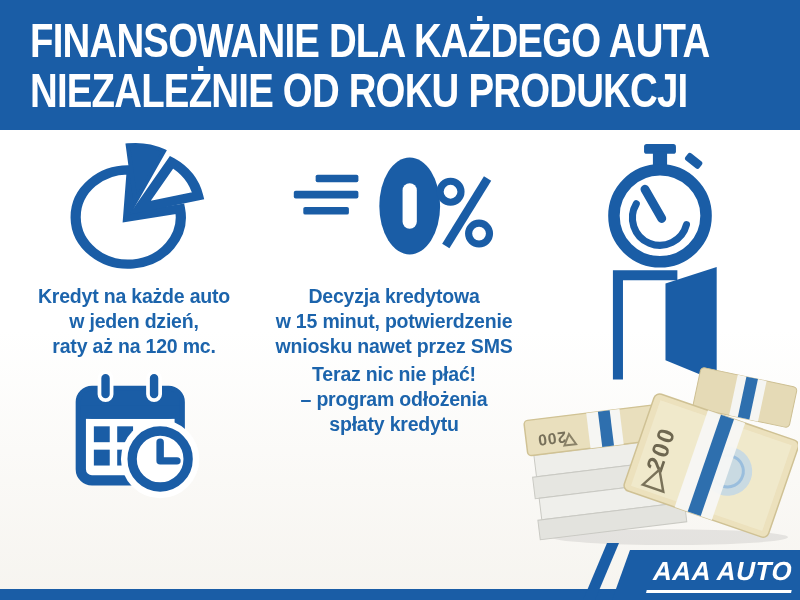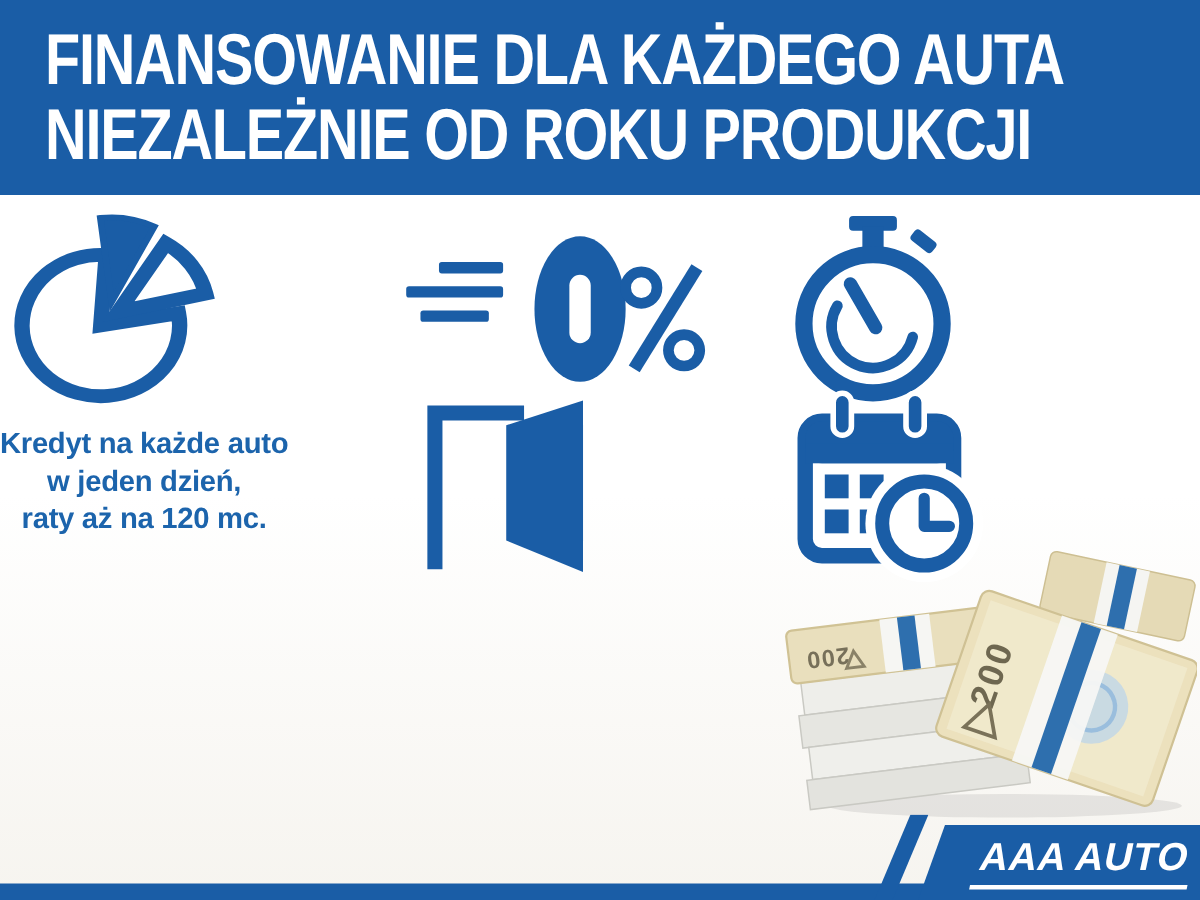--- a/index.html
+++ b/index.html
@@ -8,21 +8,21 @@
          background:linear-gradient(#ffffff 0%,#ffffff 55%,#f6f4ef 100%);
          font-family:"Liberation Sans",sans-serif;}
   
   .header{position:absolute;top:0;left:0;width:800px;height:130px;background:#1a5da6;
           padding:16px 0 0 30px;}
   .header .hline{color:#fff;font-weight:bold;font-size:48px;line-height:50px;
           letter-spacing:-1px;white-space:nowrap;transform:scaleX(.8);transform-origin:left top;}
   
   .grid{position:absolute;top:130px;left:0;width:800px;bottom:11px;display:grid;
         grid-template-columns:268px 252px 280px;grid-template-rows:152px 78px 142px 1fr;}
-  .cell{display:flex;align-items:center;justify-content:flex-start;}
+  .cell{display:flex;align-items:center;justify-content:center;}
   .cell.cap{align-items:flex-start;}
   .caption{color:#1c64ac;font-weight:bold;font-size:19.5px;line-height:25px;
            text-align:center;white-space:pre-line;letter-spacing:-.2px;margin-top:2px;}
   .money-cell{grid-column:3;grid-row:3 / span 2;display:flex;align-items:flex-start;justify-content:center;}
   
   .bottom-bar{position:absolute;left:0;bottom:0;width:800px;height:11px;background:#1a5da6;}
   .logo-band{position:absolute;left:612px;top:550px;width:188px;height:50px;background:#1a5da6;
              clip-path:polygon(18px 0,100% 0,100% 100%,0 100%);}
   .logo-stripe{position:absolute;left:583px;top:543px;width:36px;height:57px;background:#1a5da6;
              clip-path:polygon(24px 0,36px 0,12px 100%,0 100%);}
@@ -73,20 +73,25 @@
         <line x1="72" y1="86" x2="53" y2="53" stroke="#1a5da6" stroke-width="10" stroke-linecap="round"></line>
         <path d="M43.2,69.5 A31,31 0 1 0 99.9,93" fill="none" stroke="#1a5da6" stroke-width="8" stroke-linecap="round"></path>
       </svg>
     </div>
 
     <div class="cell cap">
       <div class="caption">Kredyt na każde auto
 w jeden dzień,
 raty aż na 120 mc.</div>
     </div>
+    <div class="cell cap">
+      <div class="caption">Decyzja kredytowa
+w 15 minut, potwierdzenie
+wniosku nawet przez SMS</div>
+    </div>
 
     <div class="cell">
       <svg width="128" height="130" viewBox="0 0 140 140">
         <path d="M24,134 L24,20 L89,20" fill="none" stroke="#1a5da6" stroke-width="11"></path>
         <polygon points="76,29 132,11 132,136 76,113" fill="#1a5da6"></polygon>
       </svg>
     </div>
 
     <div class="cell">
       <svg width="140" height="140" viewBox="0 0 150 150">
@@ -135,20 +140,25 @@
           <circle cx="207" cy="107" r="25" fill="#bcd4ea" opacity="0.75"></circle>
           <circle cx="207" cy="107" r="16" fill="none" stroke="#8fb6dc" stroke-width="3" opacity="0.8"></circle>
           <rect x="168" y="55" width="40" height="104" fill="#f7f7f4" opacity="0.95"></rect>
           <rect x="182" y="55" width="14" height="104" fill="#2e6fae"></rect>
           <text x="140" y="112" font-size="24" font-weight="bold" fill="#6e6750" letter-spacing="2" text-anchor="middle" transform="rotate(-90 140 108)">200</text>
           <polygon points="130,148 152,148 141,128" fill="none" stroke="#7a7259" stroke-width="2.5"></polygon>
         </g>
       </svg>
     </div>
 
+    <div class="cell cap">
+      <div class="caption">Teraz nic nie płać!
+– program odłożenia
+spłaty kredytu</div>
+    </div>
 
   </div>
 
   <div class="bottom-bar"></div>
   <div class="logo-stripe"></div>
   <div class="logo-band"></div>
   <div class="logo-text">AAA AUTO</div>
 
 </div>
 

